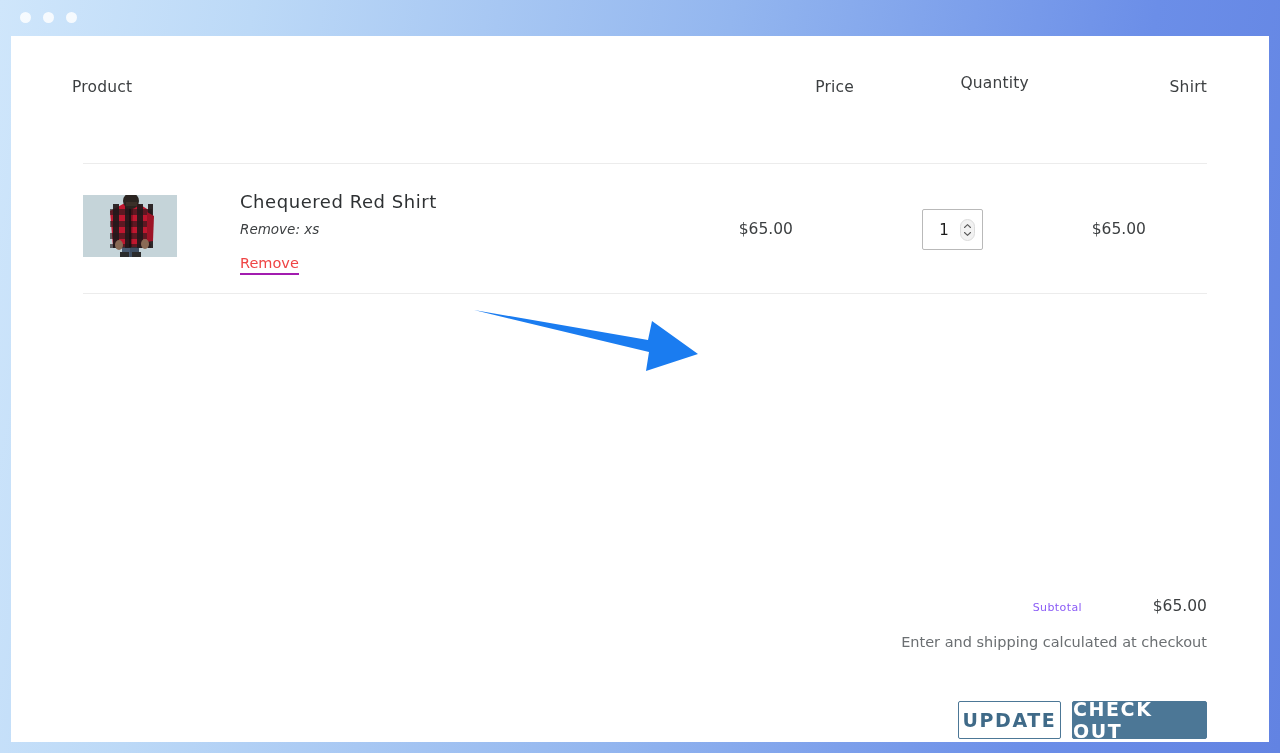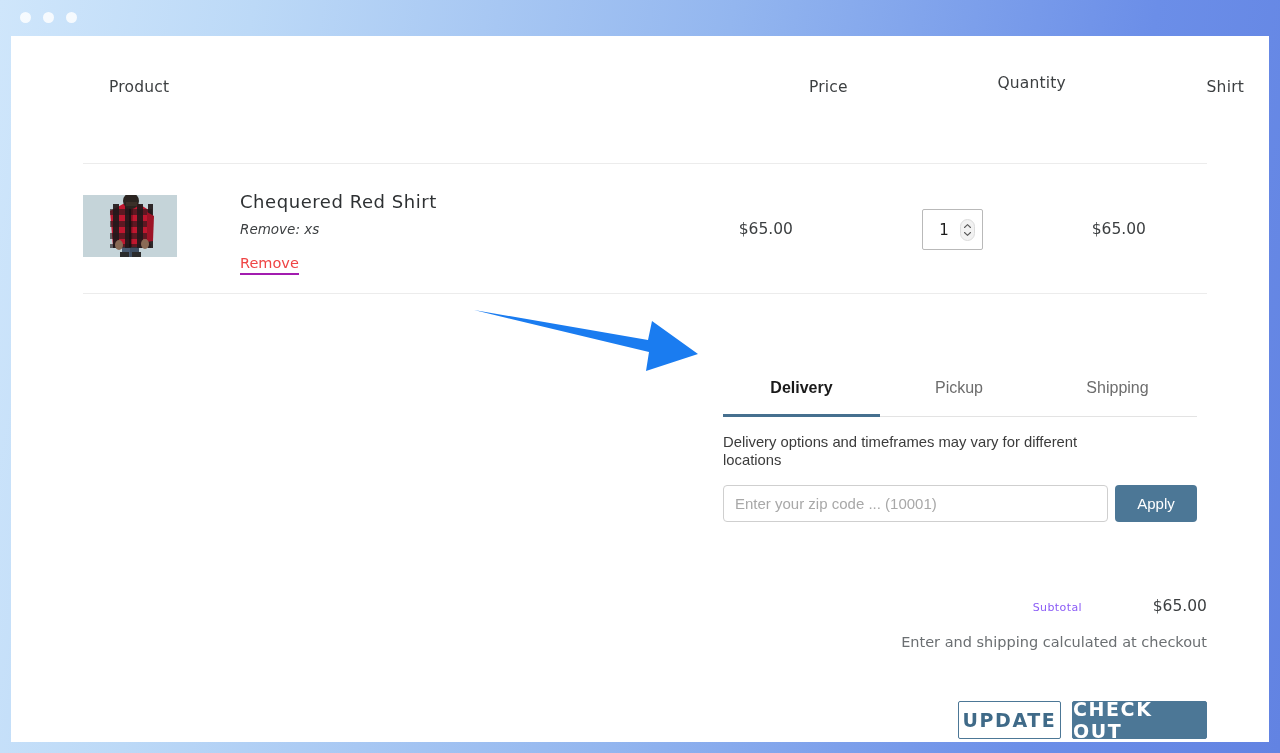--- a/index.html
+++ b/index.html
@@ -61,24 +61,23 @@
     width: 1135px;
     height: 42px;
   }
   .th {
     position: absolute;
     font-size: 15.5px;
     color: #3c3f41;
     font-weight: 400;
     letter-spacing: 0.2px;
     white-space: nowrap;
-    margin-left: 37px;
   }
   .th-product { left: 0px;   top: 6px; }
-  .th-price   { left: 700px; top: 6px; width: 82px; text-align: left; }
+  .th-price   { left: 700px; top: 6px; width: 82px; text-align: right; }
   .th-qty     { left: 820px; top: 2px; width: 137px; text-align: right; }
   .th-total   { left: 1010px;top: 6px; width: 125px; text-align: right; }
 
   .divider {
     position: absolute;
     left: 72px;
     width: 1124px;
     height: 1px;
     background: #ececec;
   }
@@ -441,35 +440,20 @@
             </svg>
           </span>
         </div>
       </div>
 
       <div class="cell-total">$65.00</div>
     </div>
 
     <div class="divider divider-bottom"></div>
 
-    <div class="delivery-panel">
-      <div class="tabs">
-        <div class="tab tab-0 active">Delivery</div>
-        <div class="tab tab-1">Pickup</div>
-        <div class="tab tab-2">Shipping</div>
-        <div class="tab-underline"></div>
-      </div>
-
-      <div class="delivery-note">Delivery options and timeframes may vary for different locations</div>
-
-      <div class="zip-row">
-        <input class="zip-input" type="text" placeholder="Enter your zip code ... (10001)" style="">
-        <button class="apply-btn">Apply</button>
-      </div>
-    </div>
 
     <div class="subtotal-row">
       <span class="subtotal-label">Subtotal</span>
       <span class="subtotal-value">$65.00</span>
     </div>
 
     <div class="tax-note">Enter and shipping calculated at checkout</div>
 
     <div class="actions">
       <div class="btn btn-update">UPDATE</div>

